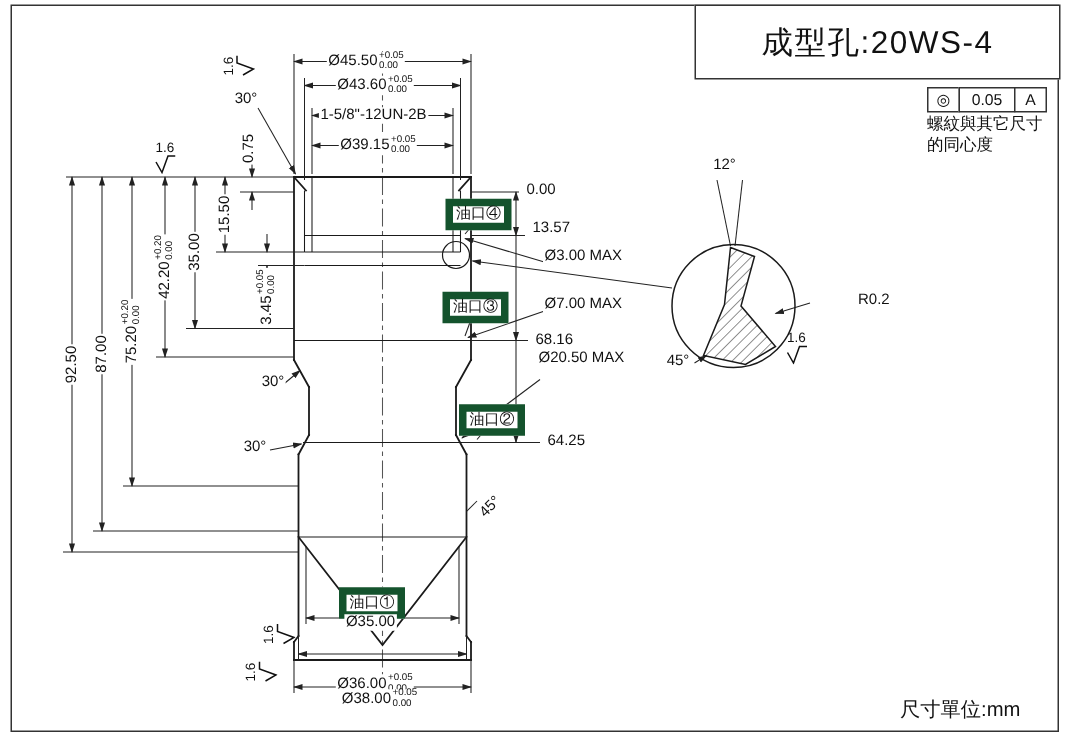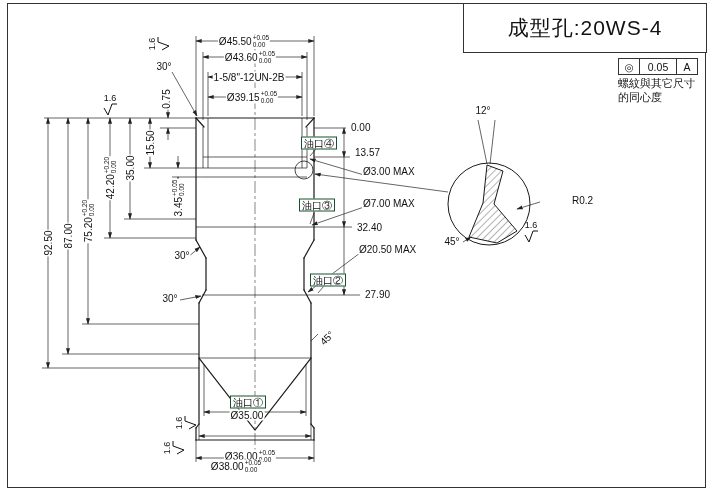--- a/index.html
+++ b/index.html
@@ -6,21 +6,21 @@
   .sheet{position:relative;width:712px;height:492px;background:#fff;overflow:hidden;
          font-family:"Liberation Sans",sans-serif;color:#111;}
   .frame{position:absolute;left:7px;top:3px;width:697px;height:483px;border:1.4px solid #333;}
   .linework{position:absolute;left:0;top:0;}
   .lbl{position:absolute;display:flex;align-items:center;gap:1px;background:#fff;
        padding:0 1px;font-size:10px;line-height:11px;white-space:nowrap;
        transform:translate(-50%,-50%);}
   .lbl.left{transform:translate(0,-50%);}
   .lbl.rot{transform:translate(-50%,-50%) rotate(-90deg);}
   .lbl.rot45{transform:translate(-50%,-50%) rotate(-45deg);}
-  .lbl.box{border:1px solid #14532d;padding:0 2px;}
+  .lbl.box{border:5px solid #14532d;padding:0 2px;}
   .tol{display:inline-flex;flex-direction:column;font-size:6.5px;line-height:6.5px;text-align:left;}
   .fin{flex-direction:column;gap:0;background:transparent;padding:0;}
   .fin span{font-size:9px;line-height:9px;}
   .titleblock{position:absolute;left:463px;top:3px;width:242px;height:48px;border:1.4px solid #333;
               display:flex;align-items:center;justify-content:center;background:#fff;}
   .titleblock .t{font-size:21px;letter-spacing:1px;}
   .tolframe{position:absolute;left:618px;top:58px;display:flex;background:#fff;}
   .tolframe .cell{border:1px solid #333;height:15px;display:flex;align-items:center;
                   justify-content:center;font-size:10.5px;background:#fff;}
   .tolframe .cell+.cell{margin-left:-1px;}
@@ -211,33 +211,33 @@
     </span>
   </div>
 
   <div class="lbl left" style="left:350px;top:127px">
     <span>0.00</span>
   </div>
   <div class="lbl left" style="left:354px;top:152px">
     <span>13.57</span>
   </div>
   <div class="lbl left" style="left:356px;top:227px">
-    <span>32.40</span>
+    <span>68.16</span>
   </div>
   <div class="lbl left" style="left:364px;top:294px">
-    <span>27.90</span>
+    <span>64.25</span>
   </div>
 
   <div class="lbl left" style="left:362px;top:171px">
     <span>Ø3.00 MAX</span>
   </div>
   <div class="lbl left" style="left:362px;top:203px">
     <span>Ø7.00 MAX</span>
   </div>
-  <div class="lbl left" style="left:358px;top:249px">
+  <div class="lbl left" style="left:358px;top:239px">
     <span>Ø20.50 MAX</span>
   </div>
 
   <div class="lbl box" style="left:319px;top:143px">
     <span>油口④</span>
   </div>
   <div class="lbl box" style="left:317px;top:205px">
     <span>油口③</span>
   </div>
   <div class="lbl box" style="left:328px;top:280px">
@@ -250,21 +250,21 @@
   <div class="lbl" style="left:247px;top:415px">
     <span>Ø35.00</span>
   </div>
   <div class="lbl" style="left:250px;top:456px">
     <span>Ø36.00</span>
     <span class="tol">
       <span>+0.05</span>
       <span>0.00</span>
     </span>
   </div>
-  <div class="lbl" style="left:236px;top:466px">
+  <div class="lbl" style="left:253px;top:466px">
     <span>Ø38.00</span>
     <span class="tol">
       <span>+0.05</span>
       <span>0.00</span>
     </span>
   </div>
 
   <div class="lbl" style="left:164px;top:66px">
     <span>30°</span>
   </div>
@@ -326,13 +326,14 @@
   <div class="tolframe">
     <div class="cell c-sym">◎</div>
     <div class="cell c-val">0.05</div>
     <div class="cell c-dat">A</div>
   </div>
   <div class="tolnote">
     <div>螺紋與其它尺寸</div>
     <div>的同心度</div>
   </div>
 
+  <div class="units">尺寸單位:mm</div>
 </div>
 
 </body></html>

